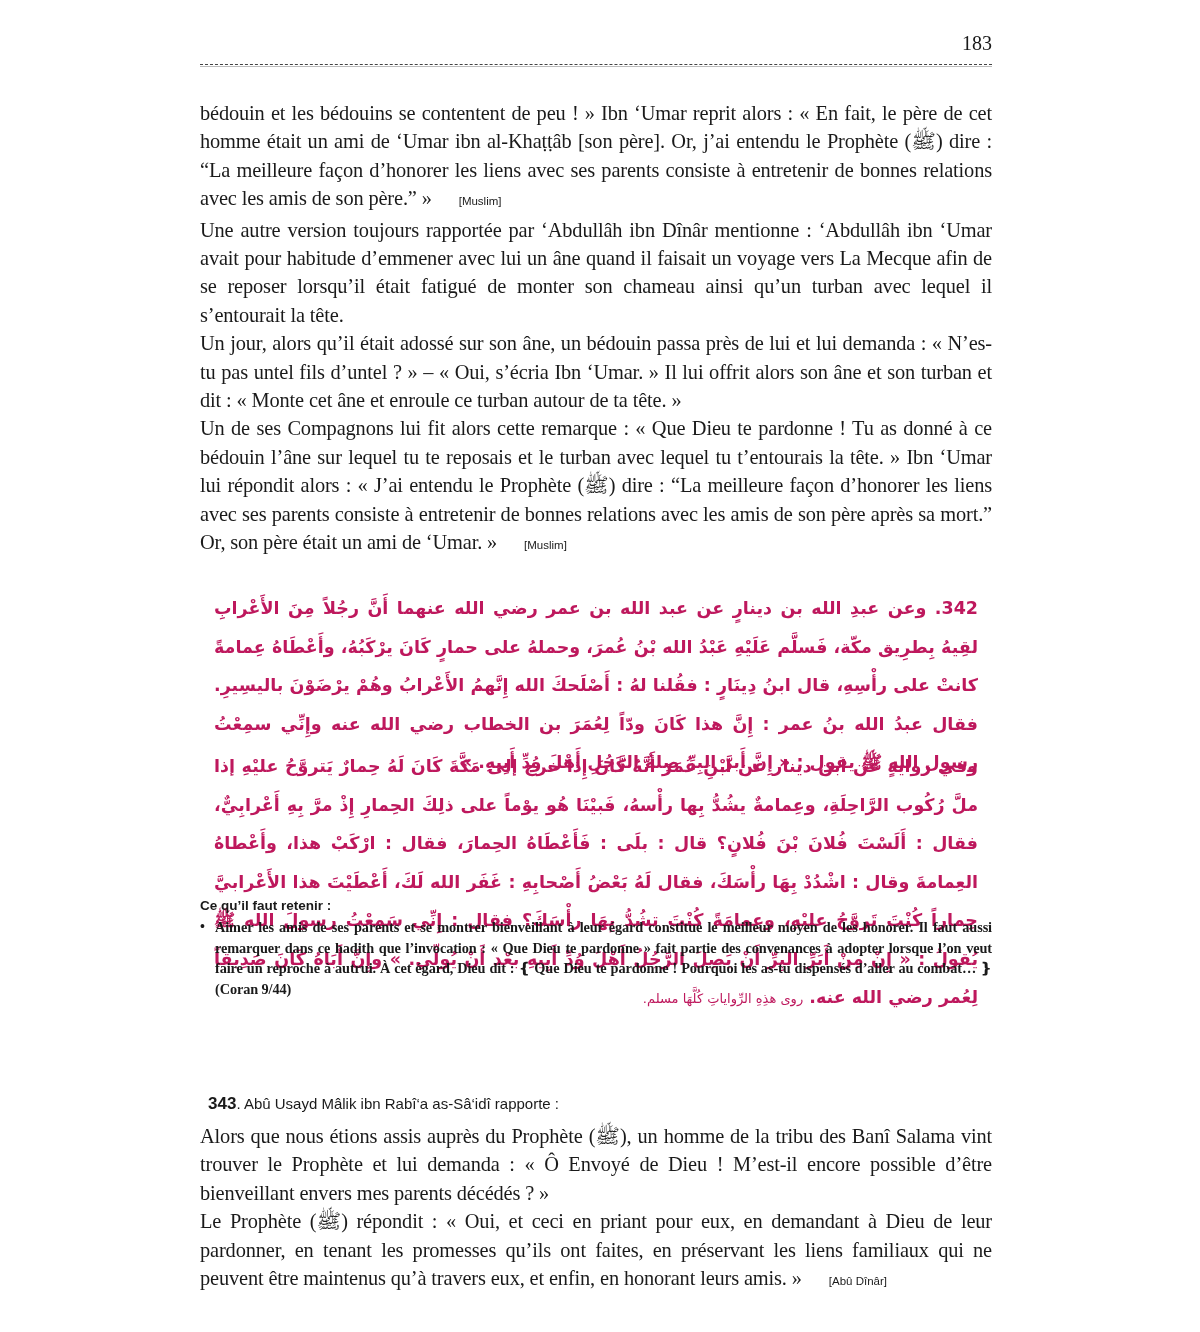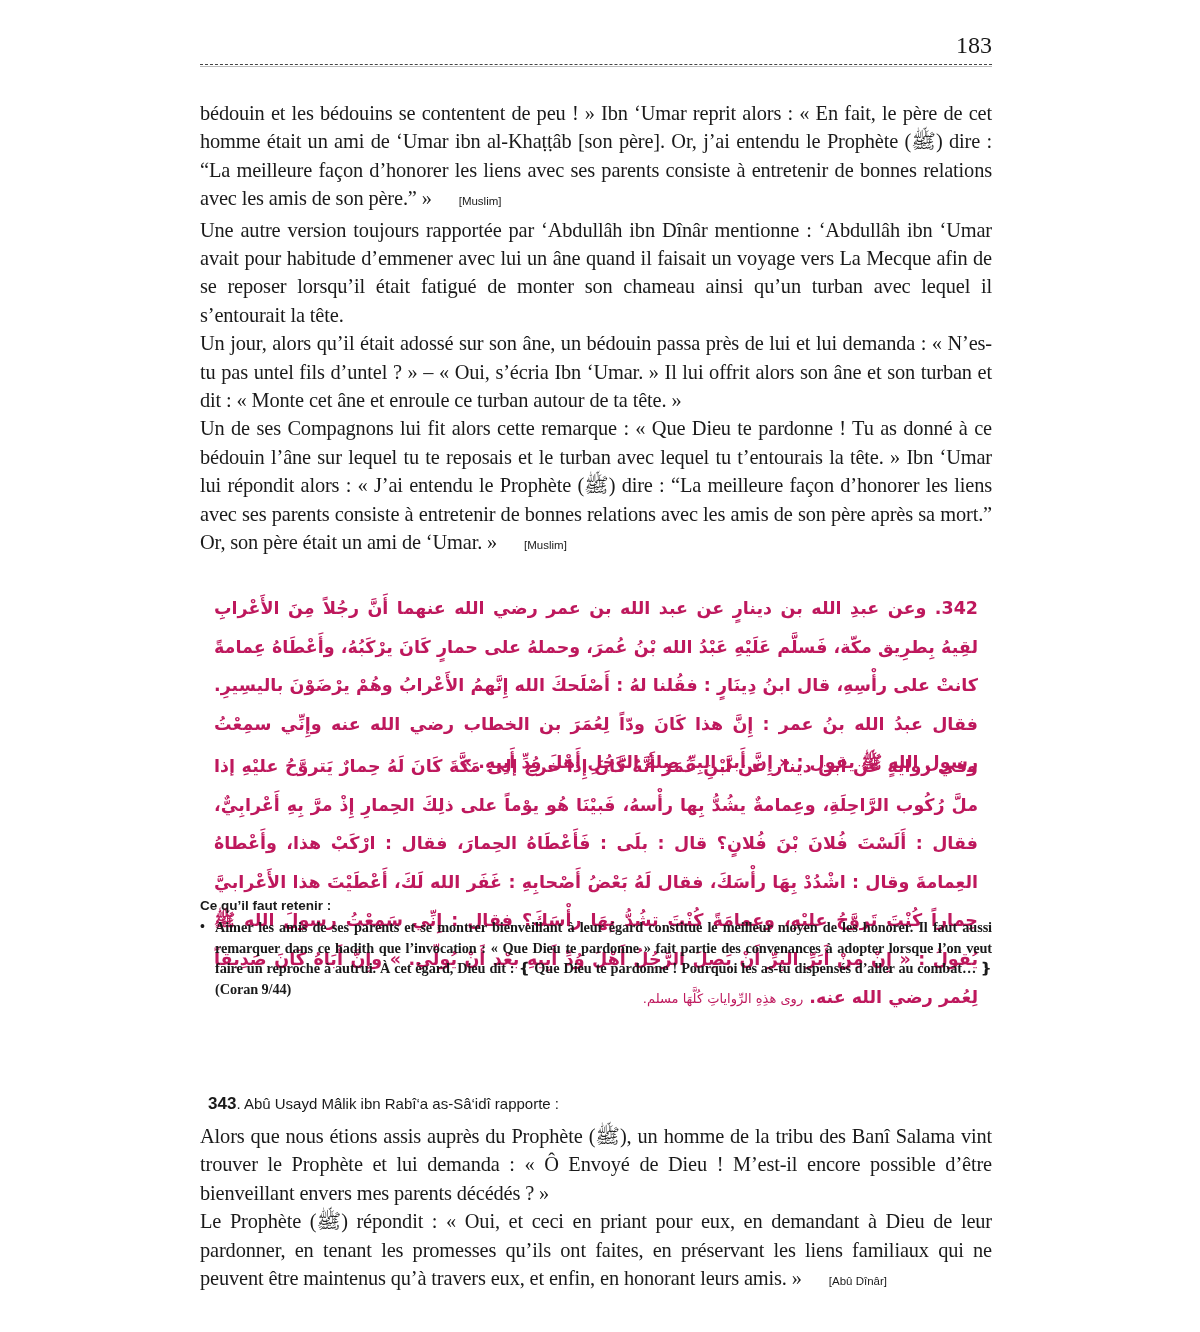--- a/index.html
+++ b/index.html
@@ -1,19 +1,19 @@
 <!DOCTYPE html>
 <html><head>
   <meta charset="utf-8">
   <style>
     html, body { margin: 0; padding: 0; background: #ffffff; }
     body { width: 1200px; height: 1332px; position: relative; overflow: hidden; color: #1a1a1a; }
     .running-head { position: absolute; left: 200px; top: 30px; width: 792px; height: 34px; font-family: "Liberation Serif", serif; }
     .running-title { position: absolute; left: 0; top: 2px; font-style: italic; font-size: 21px; letter-spacing: -0.2px; }
-    .page-number { position: absolute; right: 0; top: 2px; font-size: 24px; }
+    .page-number { position: absolute; right: 0; top: 2px; font-size: 20px; }
     .head-rule { position: absolute; left: 200px; top: 64px; width: 792px; border-top: 1.5px dashed #444; }
     .head-rule2 { position: absolute; left: 200px; top: 66px; width: 792px; border-top: 1px solid #777; opacity: .5; }
 
     .fr { font-family: "Liberation Serif", serif; font-size: 20.4px; line-height: 28.4px; text-align: justify; margin: 0; letter-spacing: -0.15px; }
     .src { font-family: "Liberation Sans", sans-serif; font-size: 11.5px; font-weight: normal; letter-spacing: 0; padding-left: 22px; }
     .block1 { position: absolute; left: 200px; top: 99px; width: 792px; }
 
     .ar { direction: rtl; font-family: "DejaVu Sans", sans-serif; font-size: 17.5px; line-height: 38.5px; text-align: justify; margin: 14px; font-weight: bold; color: #be185d; }
     .ar-block1 { position: absolute; left: 200px; top: 575px; width: 792px; }
     .ar-block2 { position: absolute; left: 200px; top: 733px; width: 792px; }

